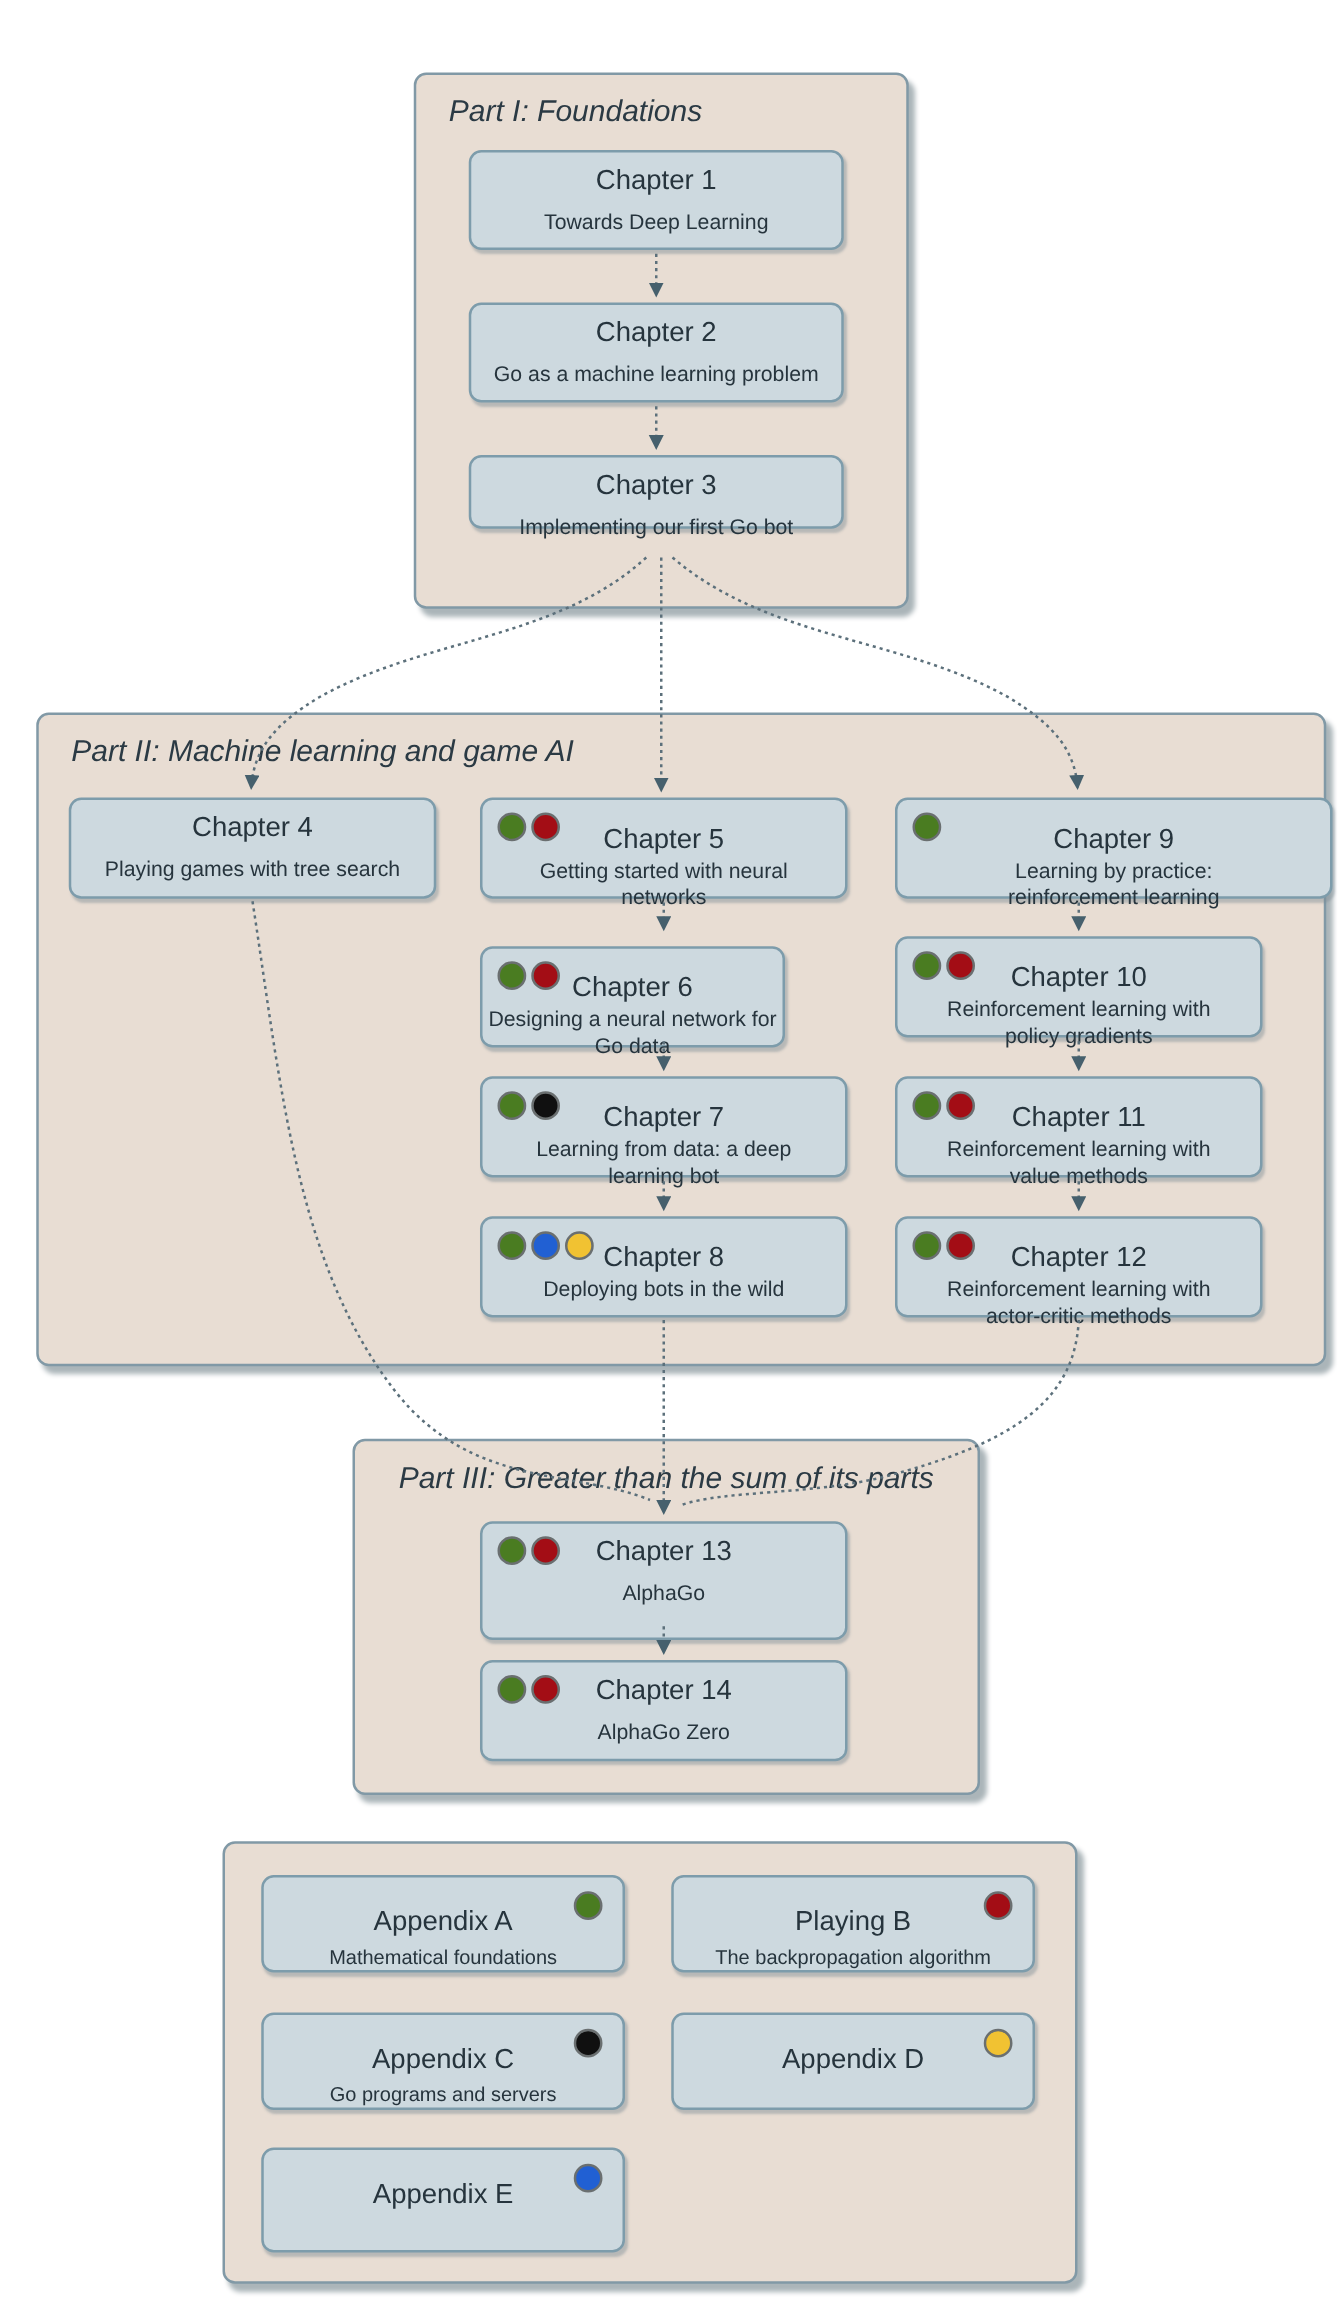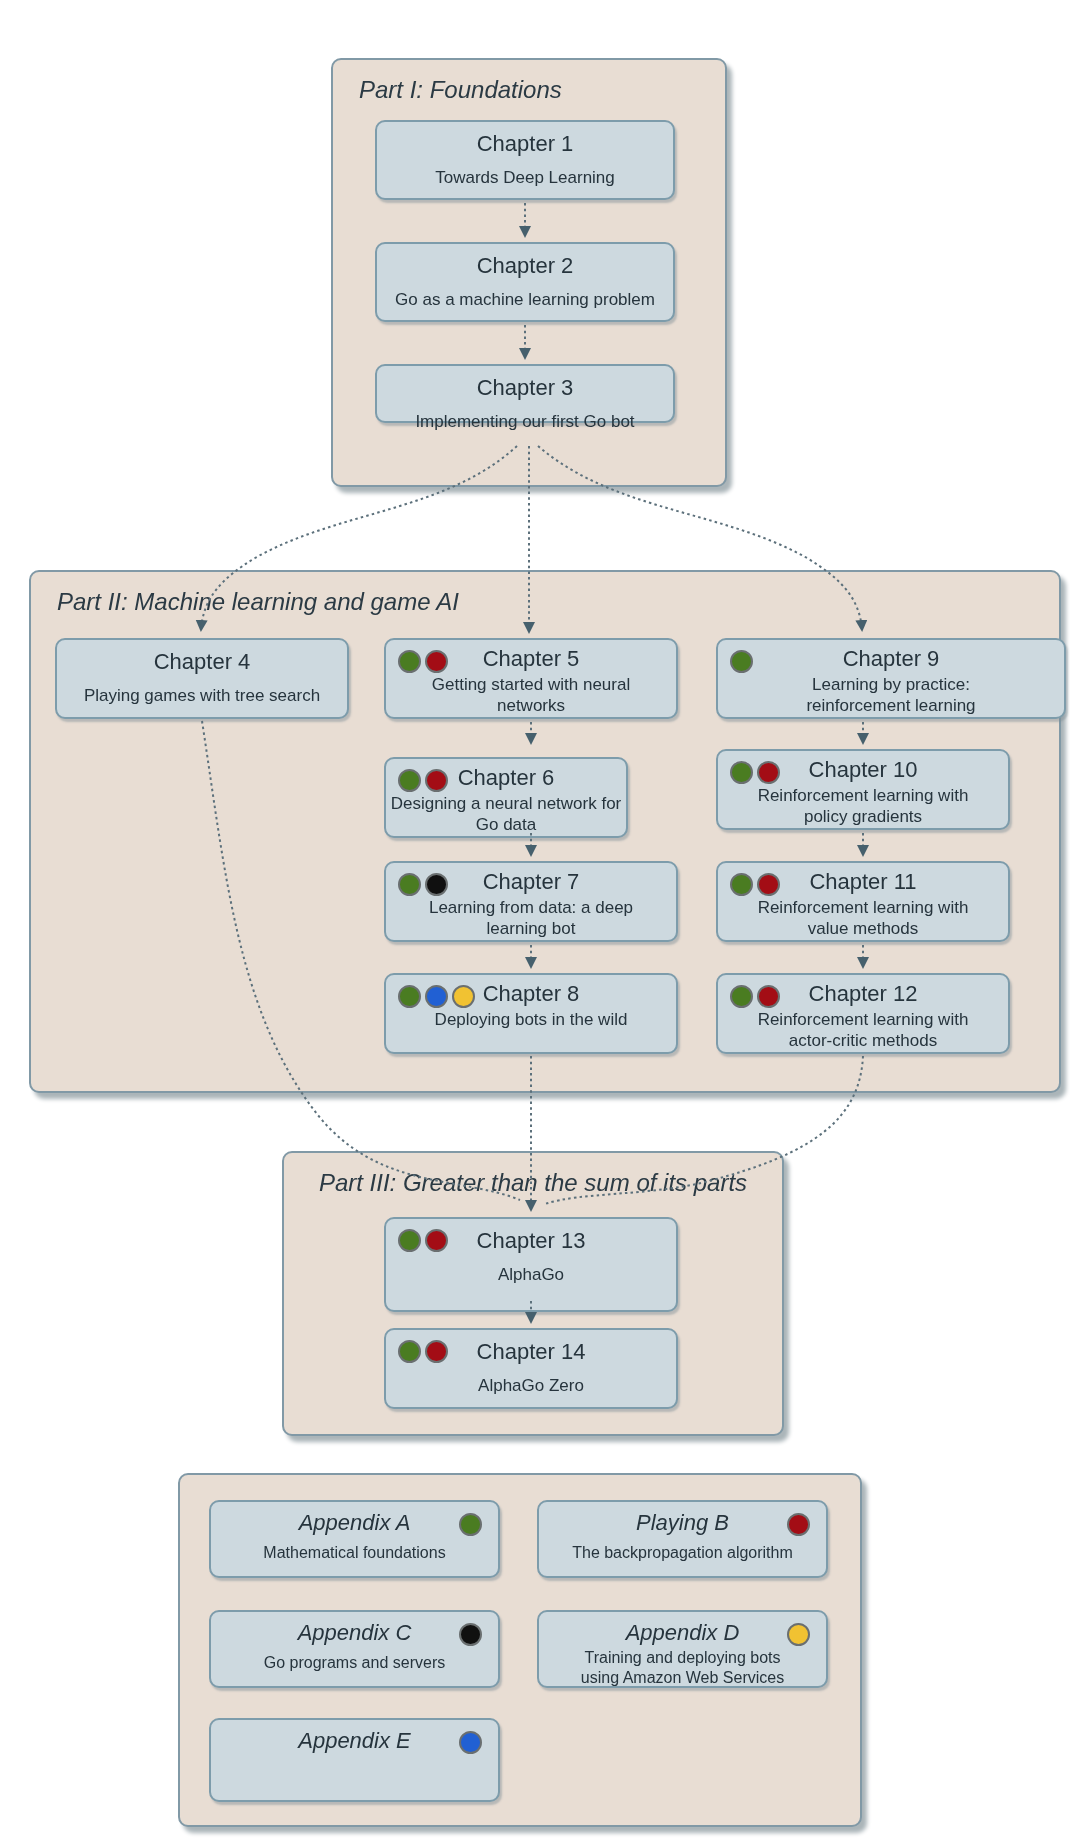--- a/index.html
+++ b/index.html
@@ -15,24 +15,24 @@
   .part-title{
     font-style:italic;font-size:24px;color:#2b3a44;margin:16px 0 0 26px;white-space:nowrap;
   }
   .part-title.centered{text-align:center;margin-left:0;}
   .chapter,.appendix{
     position:absolute;background:#cdd9df;border:2px solid #7d9cab;border-radius:10px;
     box-sizing:border-box;text-align:center;
     box-shadow:2px 3px 2px rgba(125,140,148,0.45);
   }
   .ch-title{font-size:22px;margin-top:9px;line-height:26px;}
-  .ch-title.snug{margin-top:6px;}
+  .ch-title.snug{margin-top:18px;}
   .ch-sub{font-size:17px;line-height:21px;margin:2px auto 0 auto;max-width:256px;}
   .ch-sub.wide{max-width:286px;margin-top:10px;}
-  .appendix .ch-title{margin-top:8px;font-style:italic;}
+  .appendix .ch-title{margin-top:22px;}
   .appendix .ch-sub{font-size:16px;line-height:20px;max-width:232px;margin-top:7px;}
   .appendix .ch-sub.tight{margin-top:2px;}
   .dots{position:absolute;left:12px;top:10px;display:flex;gap:4px;}
   .dots.right{left:auto;right:16px;top:11px;}
   .dot{width:19px;height:19px;border-radius:50%;border:2px solid #6a6f70;display:inline-block;}
   svg.wires{position:absolute;left:0;top:0;pointer-events:none;}
 </style>
 </head>
 <body>
 
@@ -170,21 +170,20 @@
       <span class="dot" style="background: rgb(16, 16, 16);"></span>
     </div>
   <div class="ch-title">Appendix C</div>
   <div class="ch-sub">Go programs and servers</div>
 </div>
 <div class="appendix" style="left:537px;top:1610px;width:291px;height:78px">
   <div class="dots right">
       <span class="dot" style="background: rgb(241, 194, 50);"></span>
     </div>
   <div class="ch-title">Appendix D</div>
-  <div class="ch-sub tight">Training and deploying bots using Amazon Web Services</div>
 </div>
 <div class="appendix" style="left:209px;top:1718px;width:291px;height:84px">
   <div class="dots right">
       <span class="dot" style="background: rgb(33, 96, 211);"></span>
     </div>
   <div class="ch-title">Appendix E</div>
 </div>
 
 <svg class="wires" width="1070" height="1845" viewBox="0 0 1070 1845">
   <defs>

